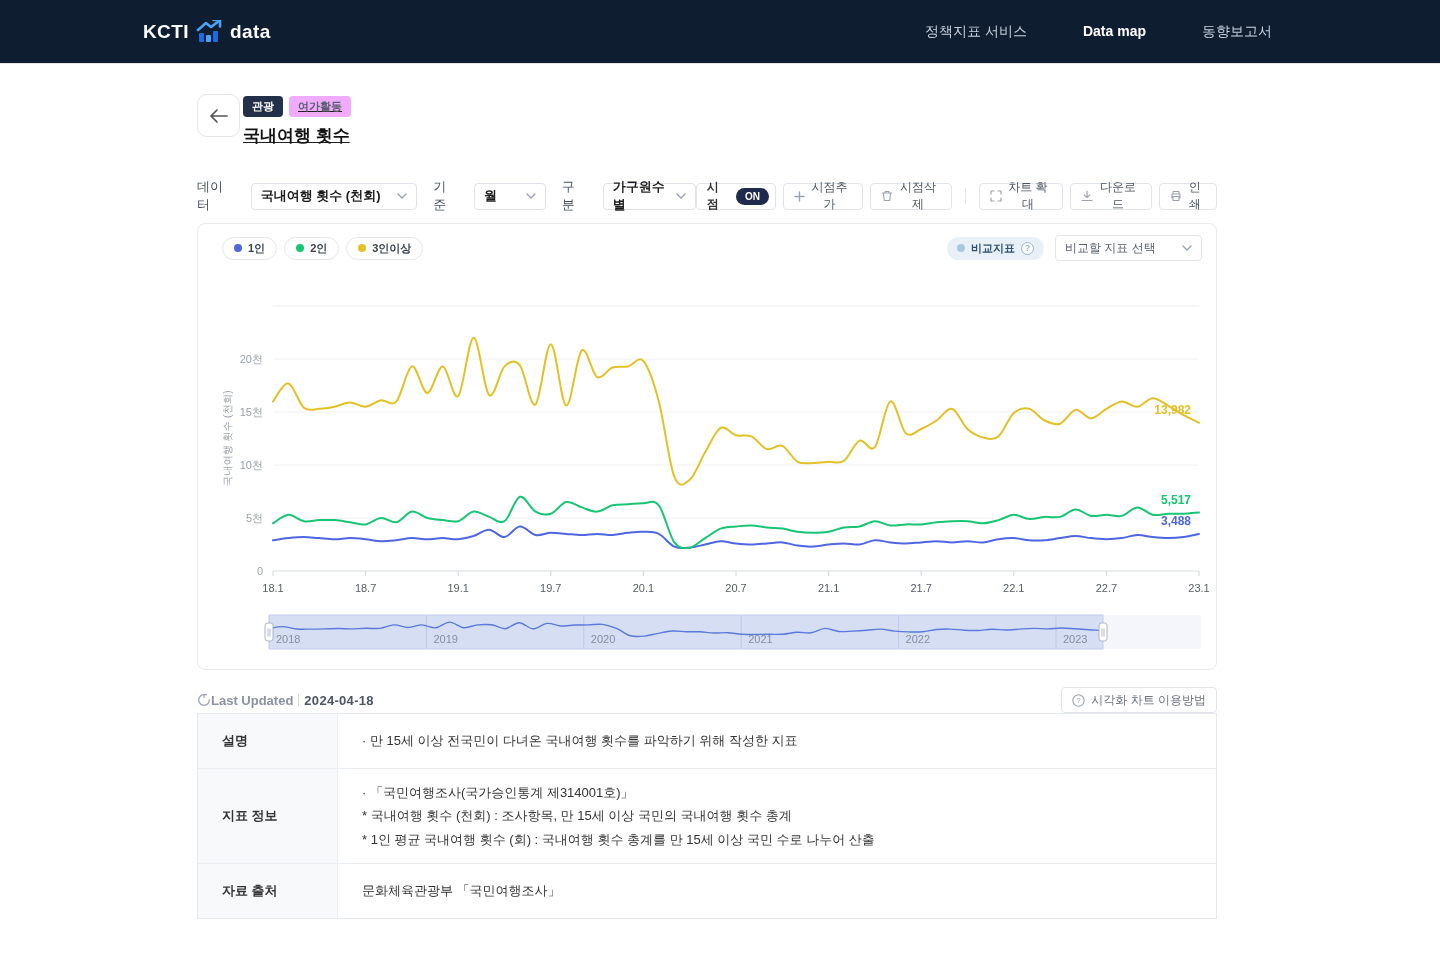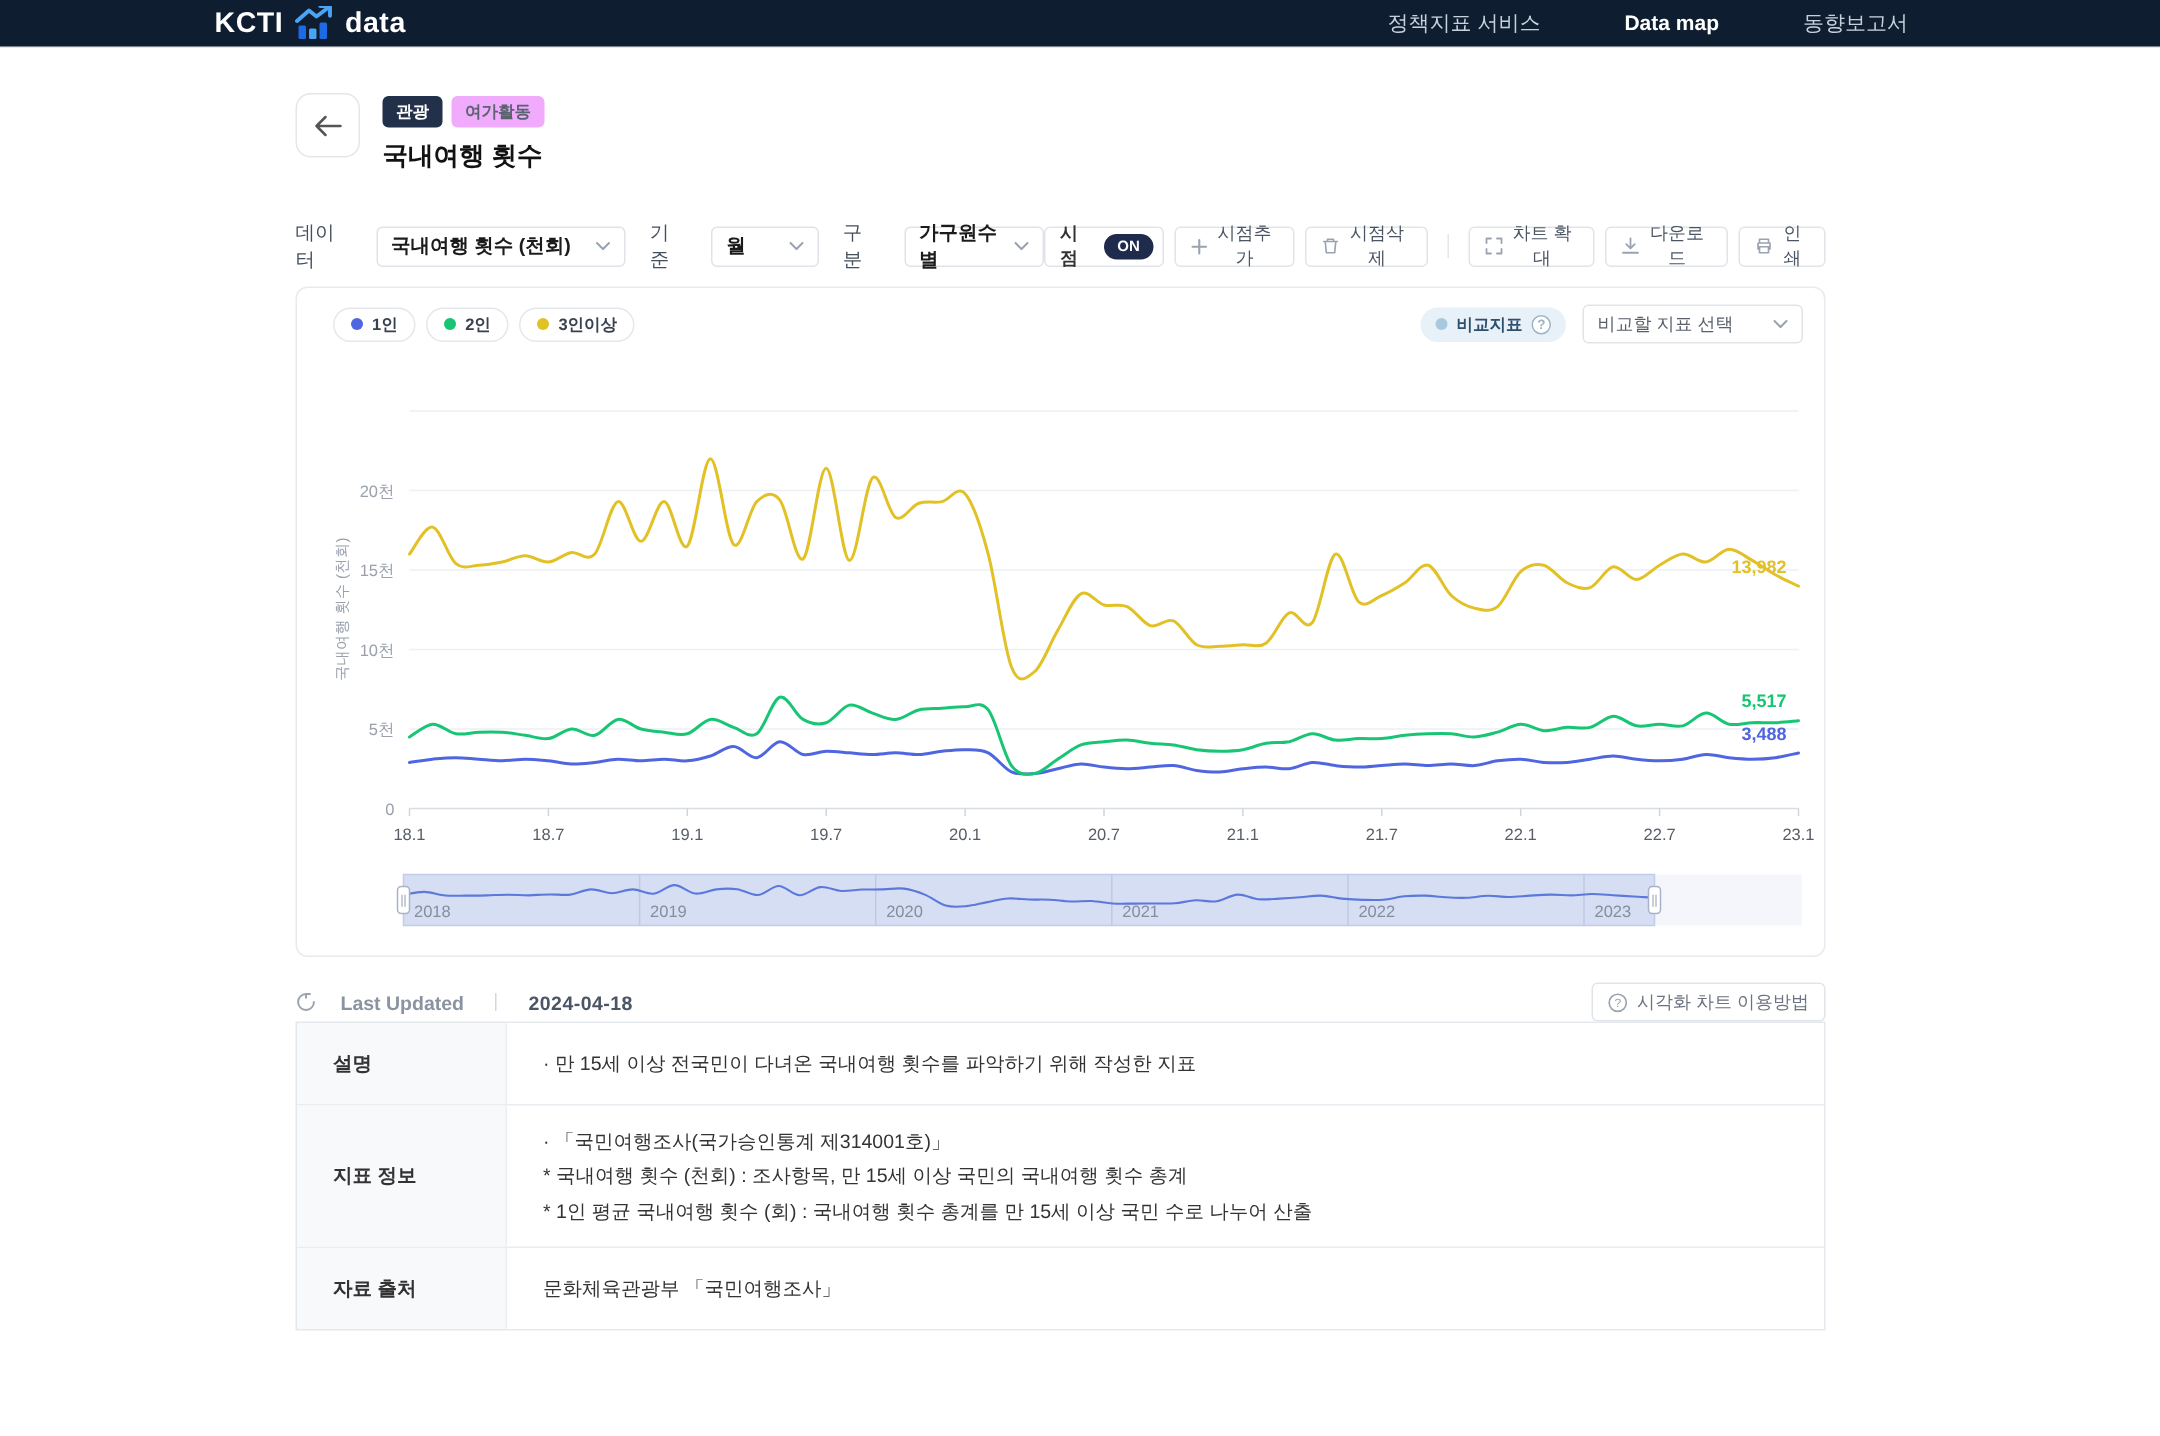--- a/index.html
+++ b/index.html
@@ -2,32 +2,32 @@
 <html><head>
 <meta charset="utf-8">
 <style>
   * { box-sizing: border-box; margin: 0; padding: 0; }
   body {
     width: 1440px; height: 957px; background: #fff;
     font-family: "Liberation Sans", sans-serif; color: #222; overflow: hidden;
   }
   
   .navbar {
-    position: relative; height: 32px; background: #0f1d31;
+    position: relative; height: 64px; background: #0f1d31;
     display: flex; align-items: center; border-bottom: 1px solid #e7e7e7;
   }
   .logo { display: flex; align-items: center; gap: 7px; margin-left: 143px;
     color: #fff; font-weight: bold; font-size: 19px; letter-spacing: .4px; }
   .logo svg { width: 27px; height: 23px; }
   .nav { position: absolute; right: 168px; display: flex; gap: 56px; font-size: 14px; color: #c7d0dd; }
   .nav-item { cursor: pointer; }
   .nav-item.active { color: #fff; font-weight: bold; }
   
   main { width: 1020px; margin: 30px 0 0 197px; }
-  .page-head { display: flex; gap: 15px; }
+  .page-head { display: flex; gap: 3px; text-decoration: underline; }
   .back-btn { width: 43px; height: 43px; border: 1px solid #e3e6ea; border-radius: 10px;
     background: #fff; display: flex; align-items: center; justify-content: center; cursor: pointer; }
   .head-right { display: flex; flex-direction: column; gap: 7px; padding-top: 2px; }
   .tags { display: flex; gap: 6px; }
   .tag { font-size: 11px; font-weight: bold; padding: 3px 9px; border-radius: 4px; }
   .tag.dark { background: #223049; color: #fff; }
   .tag.light { background: #f0abfc; color: #5a6270; }
   .page-title { font-size: 17px; font-weight: 800; color: #121212; }
   
   .controls { display: flex; align-items: center; margin-top: 31px; }
@@ -68,21 +68,21 @@
     font-size: 10px; color: #9aa1ac; white-space: nowrap; letter-spacing: .3px; }
   .brush-wrap { position: relative; margin-top: 16px; height: 36px; }
   #brush-chart { display: block; width: 1018px; height: 36px; }
   .brush-handle { position: absolute; top: 50%; transform: translate(-50%,-50%);
     width: 9px; height: 19px; background: #fff; border: 1px solid #a9b2c6; border-radius: 3px;
     display: flex; align-items: center; justify-content: center; gap: 1px; cursor: ew-resize; }
   .brush-handle i { width: 1px; height: 8px; background: #b4bccb; }
   .handle-left { left: 71px; } .handle-right { left: 905px; }
   
   .updated-row { display: flex; align-items: center; margin-top: 17px; }
-  .updated-left { display: flex; align-items: center; gap: 16px; font-size: 13px; }
+  .updated-left { display: flex; align-items: center; gap: 0; font-size: 13px; }
   .updated-label { color: #8a93a1; font-weight: bold; }
   .v-divider { width: 1px; height: 12px; background: #d4d8de; margin: 0 5px; }
   .updated-date { color: #4b5563; font-weight: bold; letter-spacing: .3px; }
   .help-btn { margin-left: auto; display: flex; align-items: center; gap: 6px; border: 1px solid #e1e5ea;
     border-radius: 4px; height: 26px; padding: 0 10px; font-size: 12px; color: #6b7280; background: #fff; cursor: pointer; }
   
   .details-heading { font-size: 15px; font-weight: 800; color: #1b1b1b; margin: 40px 0 14px; }
   .details-table { width: 1020px; border: 1px solid #e5e8ec; }
   .d-row { display: flex; border-bottom: 1px solid #e9ecf0; }
   .d-row:last-child { border-bottom: none; }

